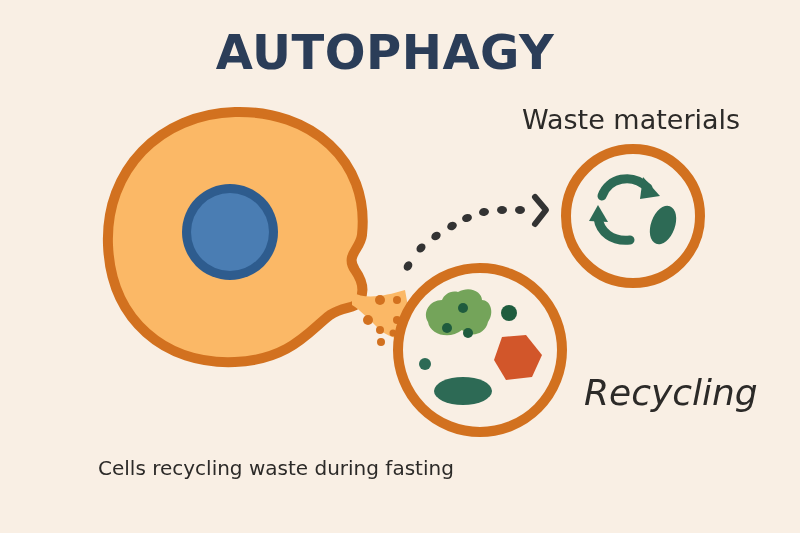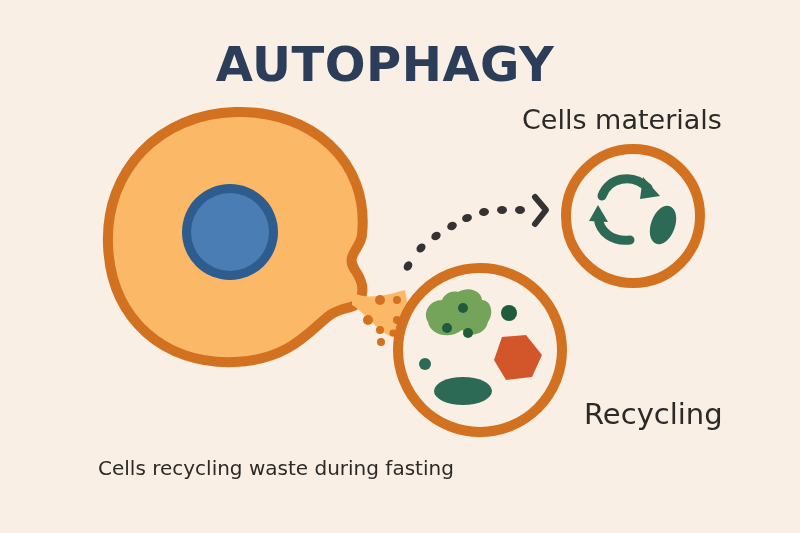--- a/index.html
+++ b/index.html
@@ -1,21 +1,21 @@
 <!DOCTYPE html>
 <html><head>
 <meta charset="utf-8">
 <style>
   html, body { margin: 0; padding: 0; }
   body { width: 800px; height: 533px; background: #f9efe4; overflow: hidden; position: relative; font-family: "DejaVu Sans", sans-serif; }
   .canvas { position: absolute; left: 0; top: 0; width: 800px; height: 533px; }
-  .title { position: absolute; left: 200px; top: 36px; width: 370px; text-align: center; font-family: "DejaVu Sans", sans-serif; font-weight: bold; font-size: 48px; color: #2b3d58; letter-spacing: 0.5px; }
+  .title { position: absolute; left: 200px; top: 24px; width: 370px; text-align: center; font-family: "DejaVu Sans", sans-serif; font-weight: bold; font-size: 48px; color: #2b3d58; letter-spacing: 0.5px; }
   .label { position: absolute; font-family: "DejaVu Sans", sans-serif; color: #2c2a28; }
   .label-waste { left: 522px; top: 104px; font-size: 27px; }
-  .label-recycle { left: 584px; top: 397px; font-size: 29px; }
+  .label-recycle { left: 584px; top: 372px; font-size: 36px; font-style: italic; }
   .caption { position: absolute; left: 98px; top: 456px; font-family: "DejaVu Sans", sans-serif; font-size: 20px; color: #2c2a28; }
 </style>
 </head>
 <body>
 
 <svg class="canvas" viewBox="0 0 800 533" width="800" height="533">
 
   <g>
     <path d="M 355 270 C 345 255, 360 250, 362 235 C 370 160, 310 110, 235 112 C 160 114, 105 170, 108 245 C 111 320, 165 365, 235 362 C 290 360, 310 330, 330 315 C 345 305, 355 310, 360 300 C 365 290, 362 280, 355 270 Z" fill="#fbb866" stroke="#d2711f" stroke-width="10" stroke-linejoin="round"></path>
 
@@ -63,15 +63,15 @@
       <path d="M 602 196 C 608 178, 632 172, 648 188" fill="none" stroke="#2d6a55" stroke-width="9" stroke-linecap="round"></path>
       <polygon points="643,177 660,196 640,199" fill="#2d6a55"></polygon>
       <path d="M 630 240 C 612 242, 600 232, 598 218" fill="none" stroke="#2d6a55" stroke-width="9" stroke-linecap="round"></path>
       <polygon points="589,221 598,205 608,222" fill="#2d6a55"></polygon>
     </g>
     <ellipse cx="663" cy="225" rx="12" ry="20" transform="rotate(20 663 225)" fill="#2d6a55"></ellipse>
   </g>
 </svg>
 
 <div class="title">AUTOPHAGY</div>
-<div class="label label-waste">Cells materials</div>
+<div class="label label-waste">Waste materials</div>
 <div class="label label-recycle">Recycling</div>
 <div class="caption">Cells recycling waste during fasting</div>
 
 </body></html>

